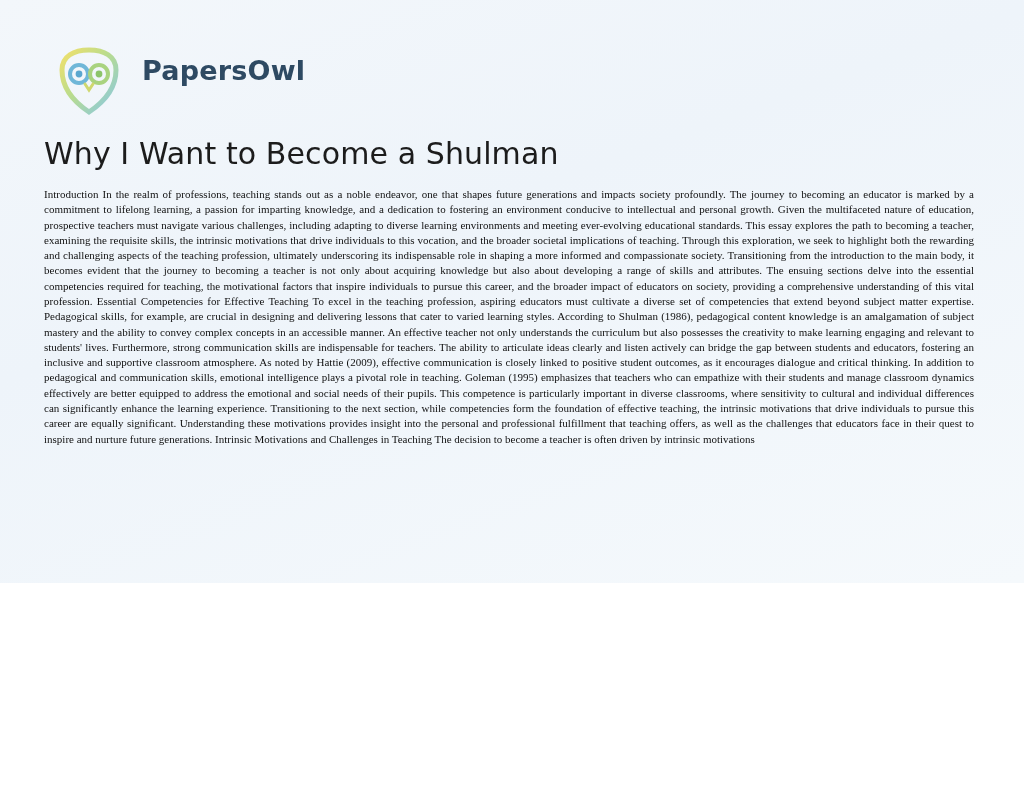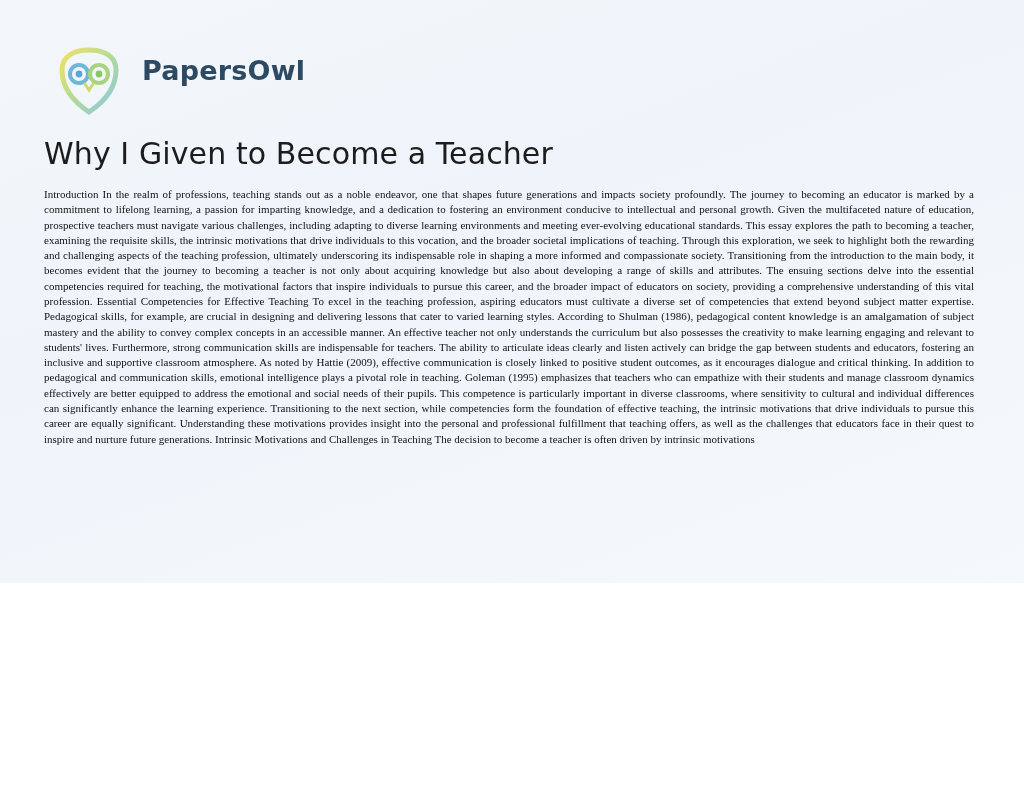--- a/index.html
+++ b/index.html
@@ -94,17 +94,17 @@
         <circle cx="27" cy="30" r="3.4" fill="#5aa7cf"></circle>
         <circle cx="47" cy="30" r="3.4" fill="#8cc46a"></circle>
         <path d="M33 40 L37 46 L41 40" fill="none" stroke="#cfd86f" stroke-width="3" stroke-linecap="round"></path>
       </svg>
     </div>
     <div class="brand-block">
       <div class="brand-name">PapersOwl</div>
     </div>
   </div>
 
-  <h1 class="doc-title">Why I Given to Become a Teacher</h1>
+  <h1 class="doc-title">Why I Want to Become a Shulman</h1>
 
   <div class="doc-body">Introduction In the realm of professions, teaching stands out as a noble endeavor, one that shapes future generations and impacts society profoundly. The journey to becoming an educator is marked by a commitment to lifelong learning, a passion for imparting knowledge, and a dedication to fostering an environment conducive to intellectual and personal growth. Given the multifaceted nature of education, prospective teachers must navigate various challenges, including adapting to diverse learning environments and meeting ever-evolving educational standards. This essay explores the path to becoming a teacher, examining the requisite skills, the intrinsic motivations that drive individuals to this vocation, and the broader societal implications of teaching. Through this exploration, we seek to highlight both the rewarding and challenging aspects of the teaching profession, ultimately underscoring its indispensable role in shaping a more informed and compassionate society. Transitioning from the introduction to the main body, it becomes evident that the journey to becoming a teacher is not only about acquiring knowledge but also about developing a range of skills and attributes. The ensuing sections delve into the essential competencies required for teaching, the motivational factors that inspire individuals to pursue this career, and the broader impact of educators on society, providing a comprehensive understanding of this vital profession. Essential Competencies for Effective Teaching To excel in the teaching profession, aspiring educators must cultivate a diverse set of competencies that extend beyond subject matter expertise. Pedagogical skills, for example, are crucial in designing and delivering lessons that cater to varied learning styles. According to Shulman (1986), pedagogical content knowledge is an amalgamation of subject mastery and the ability to convey complex concepts in an accessible manner. An effective teacher not only understands the curriculum but also possesses the creativity to make learning engaging and relevant to students' lives. Furthermore, strong communication skills are indispensable for teachers. The ability to articulate ideas clearly and listen actively can bridge the gap between students and educators, fostering an inclusive and supportive classroom atmosphere. As noted by Hattie (2009), effective communication is closely linked to positive student outcomes, as it encourages dialogue and critical thinking. In addition to pedagogical and communication skills, emotional intelligence plays a pivotal role in teaching. Goleman (1995) emphasizes that teachers who can empathize with their students and manage classroom dynamics effectively are better equipped to address the emotional and social needs of their pupils. This competence is particularly important in diverse classrooms, where sensitivity to cultural and individual differences can significantly enhance the learning experience. Transitioning to the next section, while competencies form the foundation of effective teaching, the intrinsic motivations that drive individuals to pursue this career are equally significant. Understanding these motivations provides insight into the personal and professional fulfillment that teaching offers, as well as the challenges that educators face in their quest to inspire and nurture future generations. Intrinsic Motivations and Challenges in Teaching The decision to become a teacher is often driven by intrinsic motivations</div>
 
 </div>
 
 </body></html>

